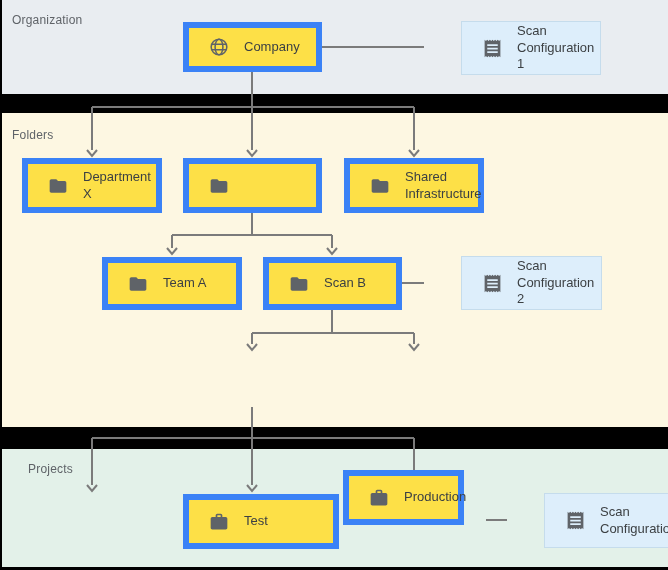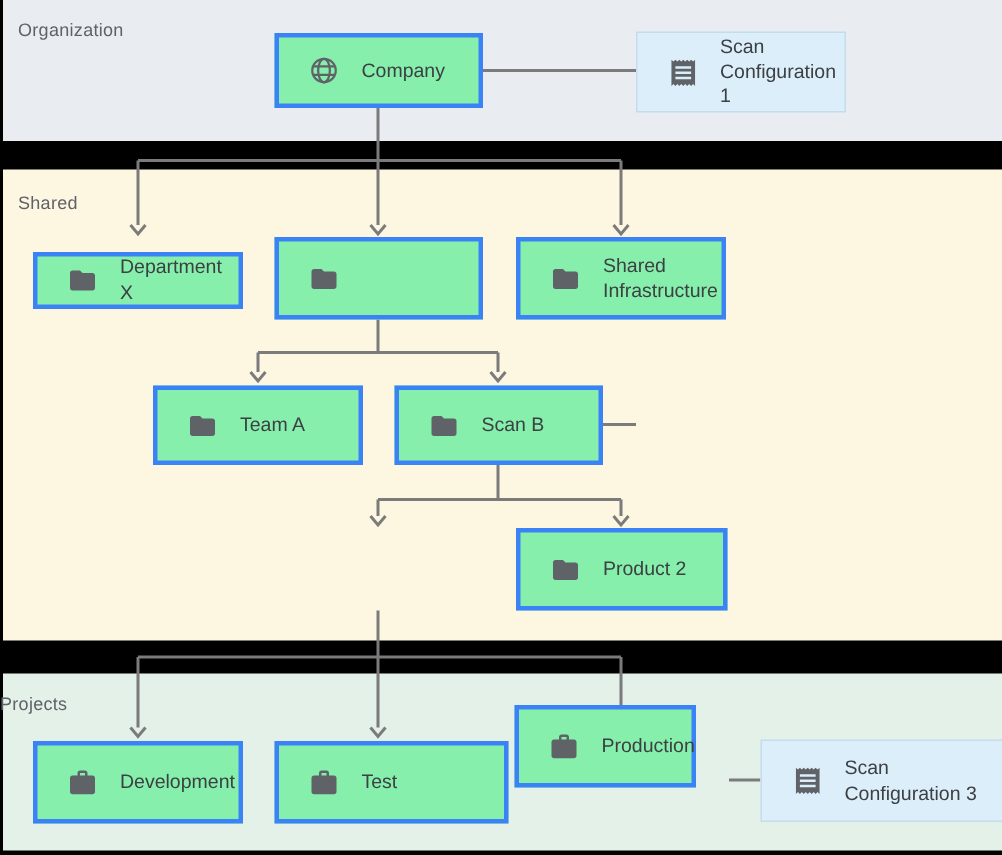--- a/index.html
+++ b/index.html
@@ -15,29 +15,30 @@
   .section-org{top:0;height:94px;background:#e9edf1;}
   .section-folders{top:113px;height:314px;background:#fdf7e2;}
   .section-projects{top:449px;height:118px;background:#e3f1e9;}
   .section-label{
     position:absolute;
     font-size:12px;color:#5f6368;letter-spacing:.2px;
   }
   .node{
     position:absolute;
     display:flex;align-items:center;
-    background:#86efac;
-    border:3px solid #3b82f6;
+    background:#fde047;
+    border:6px solid #3b82f6;
     box-sizing:border-box;
     padding-left:18px;
     gap:13px;
   }
   .node.blue{
     background:#ddeefb;
     border:1px solid #c5dcec;
+    margin-left:37px;
   }
   .node .icon{
     flex:0 0 auto;
     display:flex;align-items:center;justify-content:center;
     width:24px;height:24px;
   }
   .node .label{
     font-size:13px;color:#3c4043;line-height:1.3;
     padding-right:6px;
   }
@@ -49,22 +50,22 @@
 </head>
 <body>
 
 <div class="stage">
 
   <div class="section section-org"></div>
   <div class="section section-folders"></div>
   <div class="section section-projects"></div>
 
   <div class="section-label" style="left:12px;top:13px">Organization</div>
-  <div class="section-label" style="left:12px;top:128px">Shared</div>
-  <div class="section-label" style="left:0;top:462px">Projects</div>
+  <div class="section-label" style="left:12px;top:128px">Folders</div>
+  <div class="section-label" style="left:28px;top:462px">Projects</div>
 
   <svg class="wires" viewBox="0 0 668 570">
     <g stroke="#7b7b7b" stroke-width="2" fill="none">
 
       <path d="M252 72 V107 M92 107 H414 M92 107 V150 M252 107 V150 M414 107 V150"></path>
 
       <path d="M252 213 V236 M172 235 H332 M172 235 V248 M332 235 V248"></path>
 
       <path d="M332 310 V334 M252 333 H414 M252 333 V344 M414 333 V344"></path>
 
@@ -104,21 +105,21 @@
 
   <div class="node blue" style="left:424px;top:21px;width:140px;height:54px">
     <span class="icon">
       <svg width="21" height="21" viewBox="0 0 24 24">
         <path fill="#5f6368" fill-rule="evenodd" d="M18 17H6v-2h12v2zm0-4H6v-2h12v2zm0-4H6V7h12v2zM3 22l1.5-1.5L6 22l1.5-1.5L9 22l1.5-1.5L12 22l1.5-1.5L15 22l1.5-1.5L18 22l1.5-1.5L21 22V2l-1.5 1.5L18 2l-1.5 1.5L15 2l-1.5 1.5L12 2l-1.5 1.5L9 2 7.5 3.5 6 2 4.5 3.5 3 2v20z"></path>
       </svg>
     </span>
     <span class="label">Scan Configuration 1</span>
   </div>
 
-  <div class="node" style="left:22px;top:168px;width:140px;height:38px">
+  <div class="node" style="left:22px;top:158px;width:140px;height:55px">
     <span class="icon">
       <svg width="20" height="20" viewBox="0 0 24 24">
           <path fill="#5f6368" d="M10 4H4c-1.1 0-2 .9-2 2v12c0 1.1.9 2 2 2h16c1.1 0 2-.9 2-2V8c0-1.1-.9-2-2-2h-8l-2-2z"></path>
         </svg>
     </span>
     <span class="label">Department X</span>
   </div>
 
   <div class="node" style="left:183px;top:158px;width:139px;height:55px">
     <span class="icon">
@@ -148,60 +149,52 @@
 
   <div class="node" style="left:263px;top:257px;width:139px;height:53px">
     <span class="icon">
       <svg width="20" height="20" viewBox="0 0 24 24">
           <path fill="#5f6368" d="M10 4H4c-1.1 0-2 .9-2 2v12c0 1.1.9 2 2 2h16c1.1 0 2-.9 2-2V8c0-1.1-.9-2-2-2h-8l-2-2z"></path>
         </svg>
     </span>
     <span class="label">Scan B</span>
   </div>
 
-
-
-  <div class="node" style="left:344px;top:352px;width:141px;height:55px">
-    <span class="icon">
-      <svg width="20" height="20" viewBox="0 0 24 24">
-          <path fill="#5f6368" d="M10 4H4c-1.1 0-2 .9-2 2v12c0 1.1.9 2 2 2h16c1.1 0 2-.9 2-2V8c0-1.1-.9-2-2-2h-8l-2-2z"></path>
-        </svg>
-    </span>
-    <span class="label">Product 2</span>
-  </div>
-
-  <div class="node" style="left:22px;top:494px;width:140px;height:55px">
-    <span class="icon">
-      <svg width="20" height="20" viewBox="0 0 24 24">
-          <path fill="#5f6368" d="M20 6h-4V4c0-1.1-.9-2-2-2h-4c-1.1 0-2 .9-2 2v2H4c-1.1 0-2 .9-2 2v11c0 1.1.9 2 2 2h16c1.1 0 2-.9 2-2V8c0-1.1-.9-2-2-2zm-6 0h-4V4h4v2z"></path>
-        </svg>
-    </span>
-    <span class="label">Development</span>
-  </div>
-
-  <div class="node" style="left:183px;top:494px;width:156px;height:55px">
-    <span class="icon">
-      <svg width="20" height="20" viewBox="0 0 24 24">
-          <path fill="#5f6368" d="M20 6h-4V4c0-1.1-.9-2-2-2h-4c-1.1 0-2 .9-2 2v2H4c-1.1 0-2 .9-2 2v11c0 1.1.9 2 2 2h16c1.1 0 2-.9 2-2V8c0-1.1-.9-2-2-2zm-6 0h-4V4h4v2z"></path>
-        </svg>
-    </span>
-    <span class="label">Test</span>
-  </div>
-
-  <div class="node" style="left:343px;top:470px;width:121px;height:55px">
-    <span class="icon">
-      <svg width="20" height="20" viewBox="0 0 24 24">
-          <path fill="#5f6368" d="M20 6h-4V4c0-1.1-.9-2-2-2h-4c-1.1 0-2 .9-2 2v2H4c-1.1 0-2 .9-2 2v11c0 1.1.9 2 2 2h16c1.1 0 2-.9 2-2V8c0-1.1-.9-2-2-2zm-6 0h-4V4h4v2z"></path>
-        </svg>
-    </span>
-    <span class="label">Production</span>
-  </div>
-
-  <div class="node blue" style="left:507px;top:493px;width:168px;height:55px">
+  <div class="node blue" style="left:424px;top:256px;width:141px;height:54px">
     <span class="icon">
       <svg width="21" height="21" viewBox="0 0 24 24">
         <path fill="#5f6368" fill-rule="evenodd" d="M18 17H6v-2h12v2zm0-4H6v-2h12v2zm0-4H6V7h12v2zM3 22l1.5-1.5L6 22l1.5-1.5L9 22l1.5-1.5L12 22l1.5-1.5L15 22l1.5-1.5L18 22l1.5-1.5L21 22V2l-1.5 1.5L18 2l-1.5 1.5L15 2l-1.5 1.5L12 2l-1.5 1.5L9 2 7.5 3.5 6 2 4.5 3.5 3 2v20z"></path>
       </svg>
     </span>
+    <span class="label">Scan Configuration 2</span>
+  </div>
+
+
+
+
+  <div class="node" style="left:183px;top:494px;width:156px;height:55px">
+    <span class="icon">
+      <svg width="20" height="20" viewBox="0 0 24 24">
+          <path fill="#5f6368" d="M20 6h-4V4c0-1.1-.9-2-2-2h-4c-1.1 0-2 .9-2 2v2H4c-1.1 0-2 .9-2 2v11c0 1.1.9 2 2 2h16c1.1 0 2-.9 2-2V8c0-1.1-.9-2-2-2zm-6 0h-4V4h4v2z"></path>
+        </svg>
+    </span>
+    <span class="label">Test</span>
+  </div>
+
+  <div class="node" style="left:343px;top:470px;width:121px;height:55px">
+    <span class="icon">
+      <svg width="20" height="20" viewBox="0 0 24 24">
+          <path fill="#5f6368" d="M20 6h-4V4c0-1.1-.9-2-2-2h-4c-1.1 0-2 .9-2 2v2H4c-1.1 0-2 .9-2 2v11c0 1.1.9 2 2 2h16c1.1 0 2-.9 2-2V8c0-1.1-.9-2-2-2zm-6 0h-4V4h4v2z"></path>
+        </svg>
+    </span>
+    <span class="label">Production</span>
+  </div>
+
+  <div class="node blue" style="left:507px;top:493px;width:168px;height:55px">
+    <span class="icon">
+      <svg width="21" height="21" viewBox="0 0 24 24">
+        <path fill="#5f6368" fill-rule="evenodd" d="M18 17H6v-2h12v2zm0-4H6v-2h12v2zm0-4H6V7h12v2zM3 22l1.5-1.5L6 22l1.5-1.5L9 22l1.5-1.5L12 22l1.5-1.5L15 22l1.5-1.5L18 22l1.5-1.5L21 22V2l-1.5 1.5L18 2l-1.5 1.5L15 2l-1.5 1.5L12 2l-1.5 1.5L9 2 7.5 3.5 6 2 4.5 3.5 3 2v20z"></path>
+      </svg>
+    </span>
     <span class="label">Scan Configuration 3</span>
   </div>
 
 </div>
 
 </body></html>

